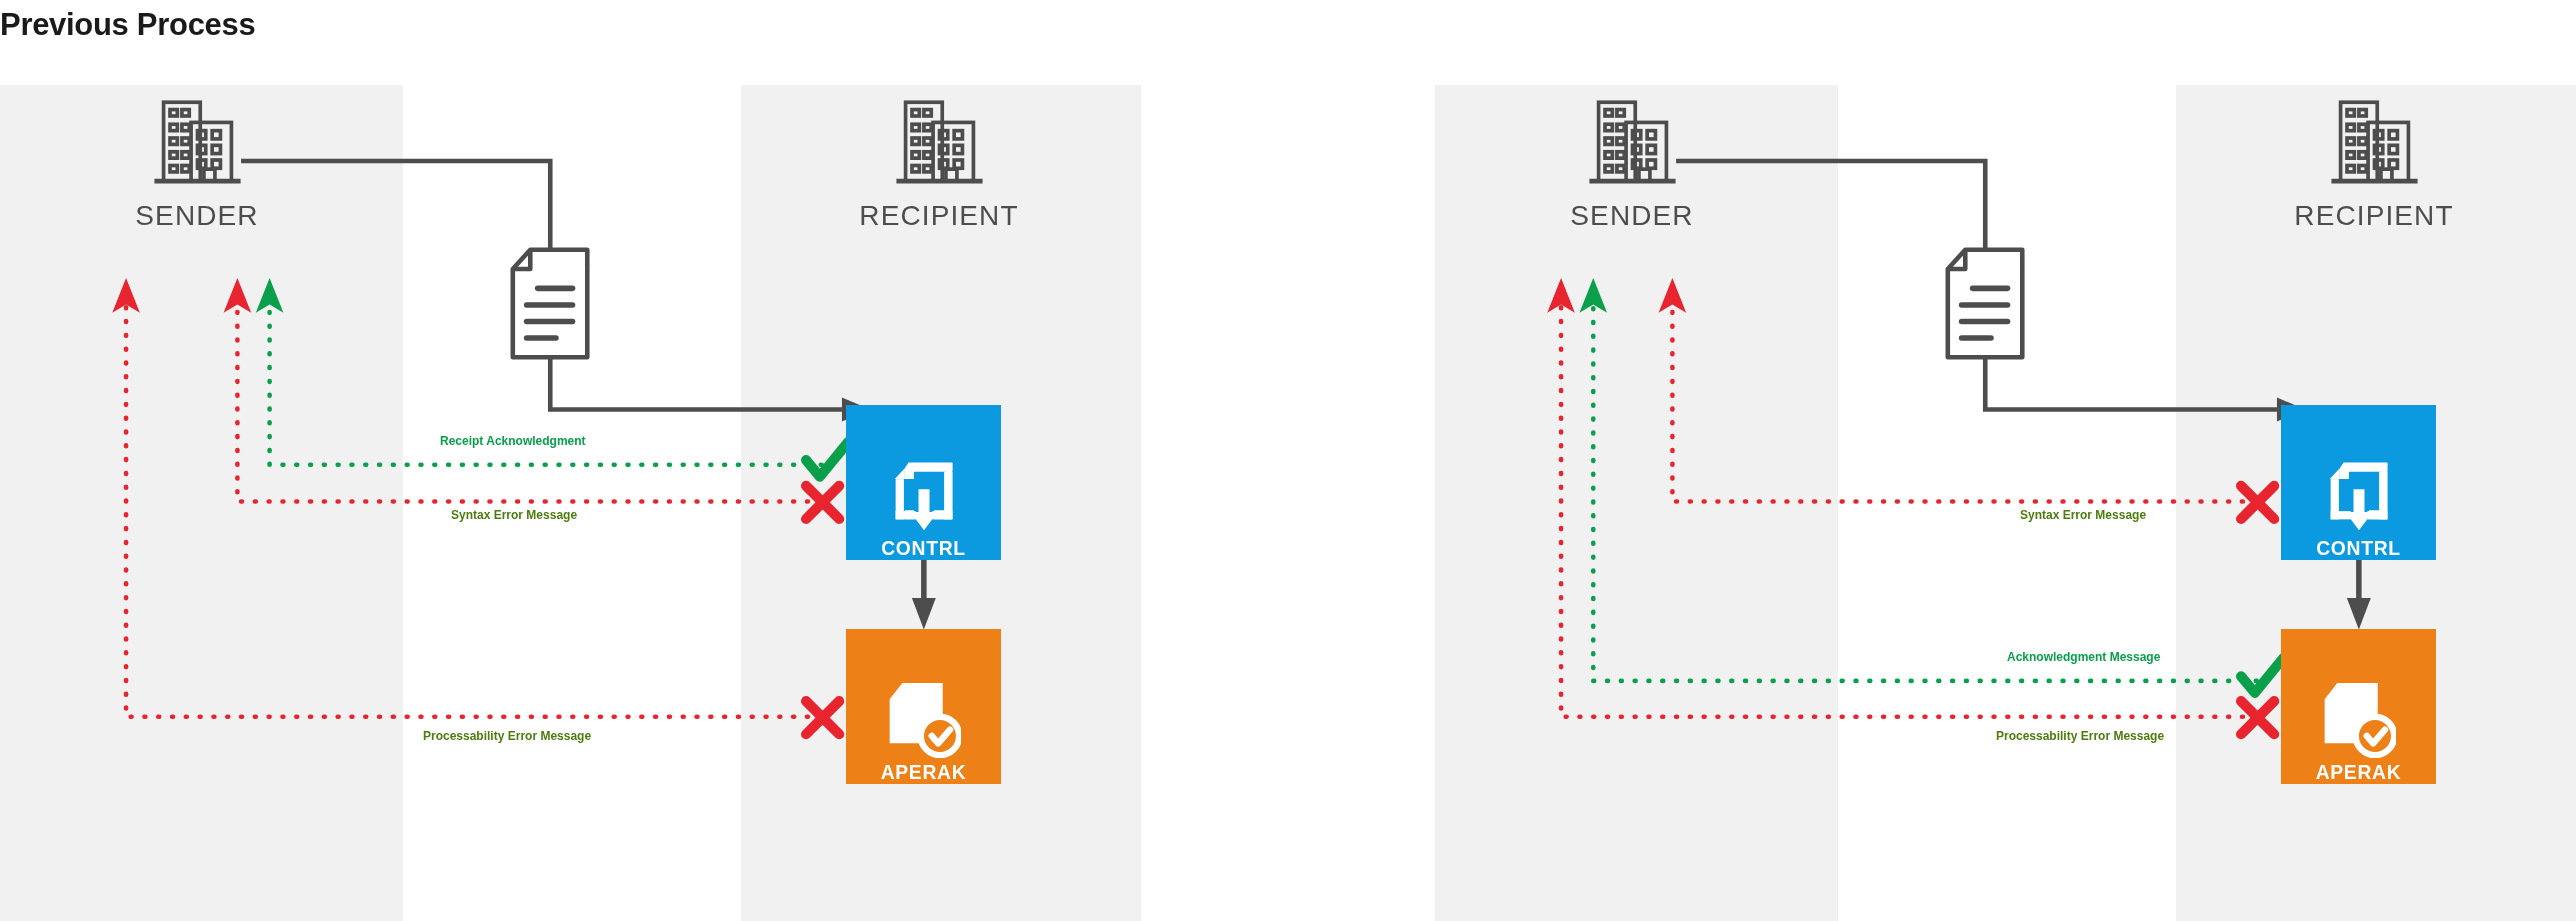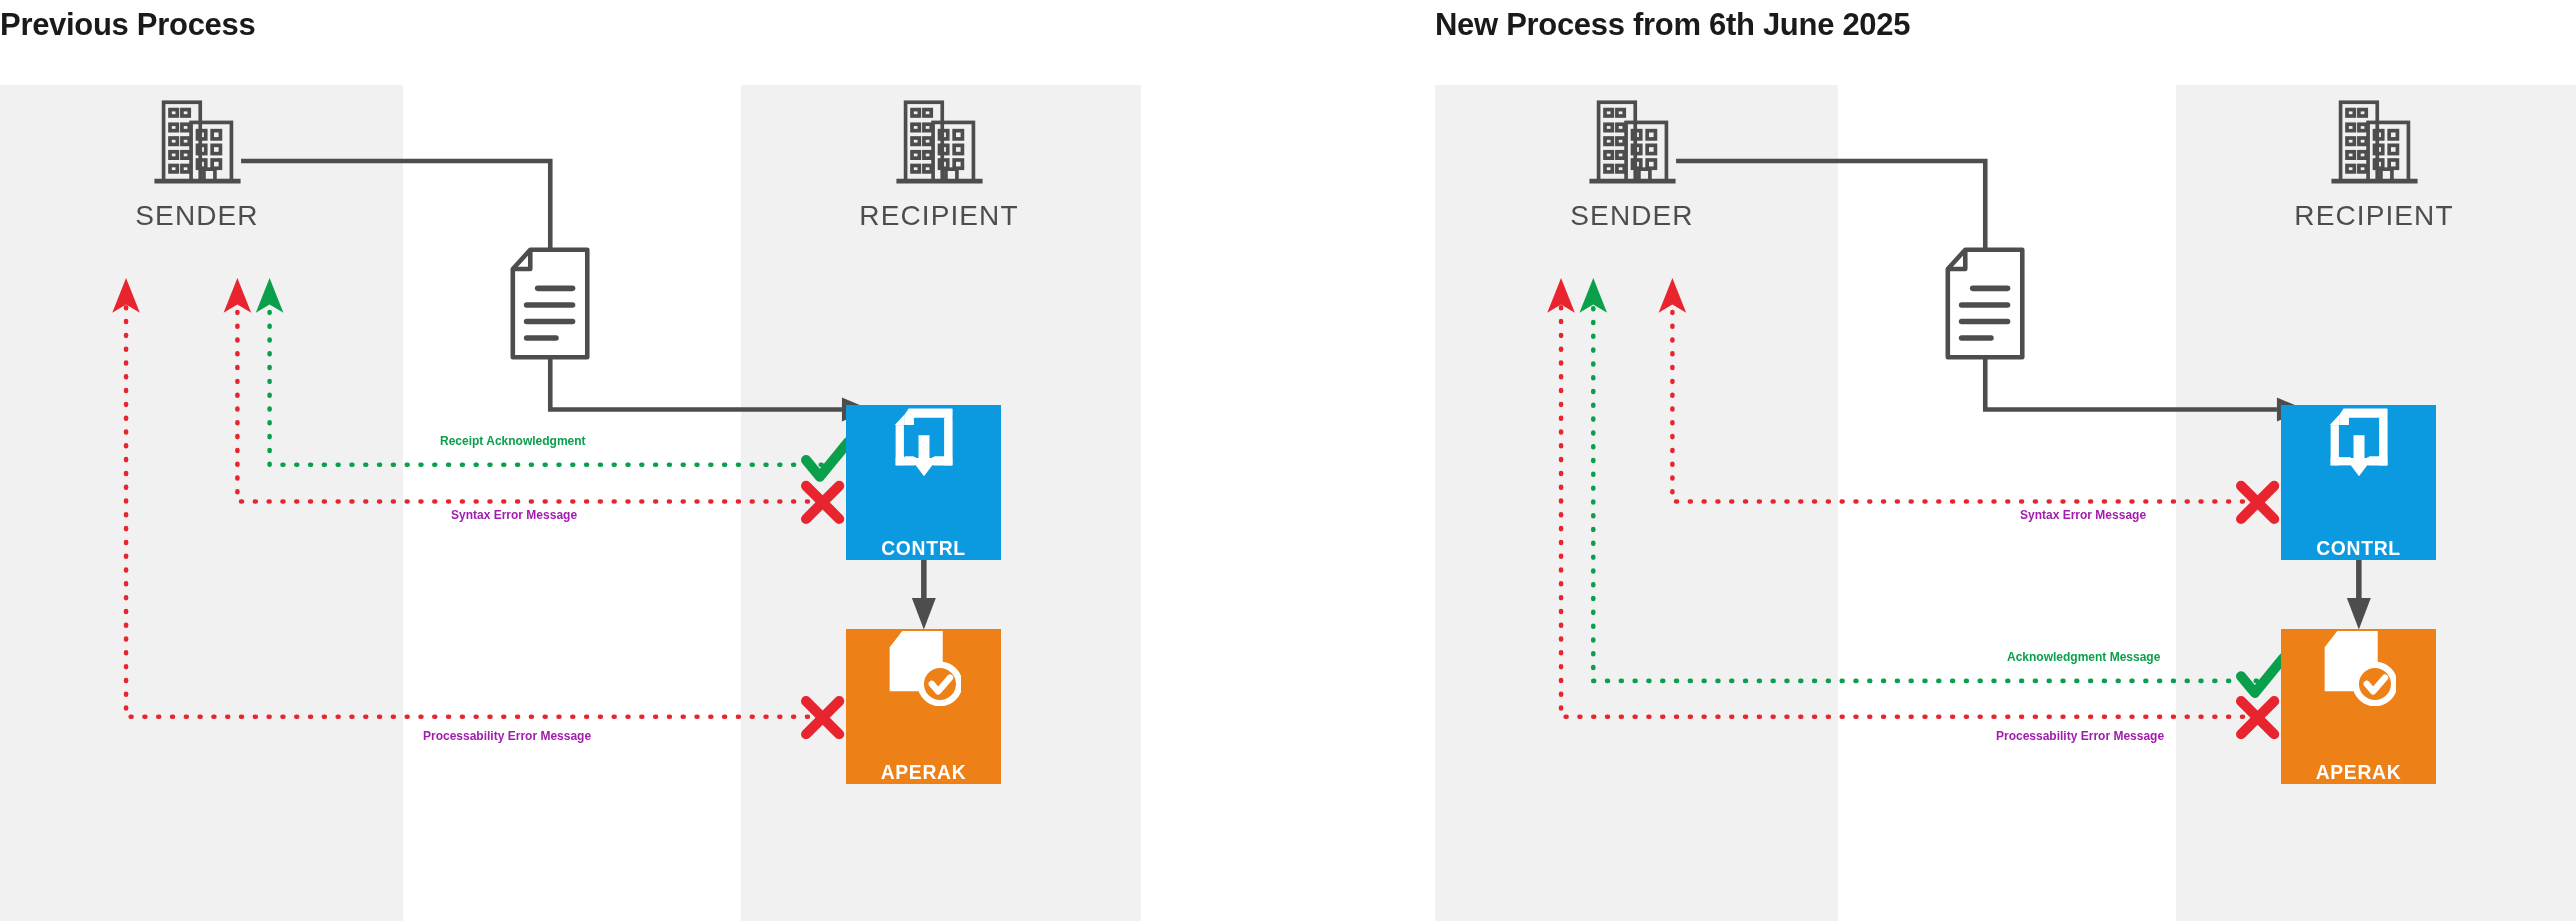--- a/index.html
+++ b/index.html
@@ -47,41 +47,41 @@
   }
   .bld { display: block; margin: 0 auto; }
 
   .doc-icon { position: absolute; }
 
   
   .msgbox {
     position: absolute;
     width: 155px; height: 155px;
     display: flex; flex-direction: column;
-    align-items: center; justify-content: space-between;
+    align-items: center; justify-content: flex-end;
   }
   .msgbox .boxlabel {
     color: #ffffff;
     font-size: 19.3px;
     font-weight: bold;
     letter-spacing: 0.7px;
     margin-top: 3.7px;
   }
 
   
   .wires { position: absolute; top: 0; left: 0; width: 1141px; height: 922px; pointer-events: none; }
 
   .lbl {
     position: absolute;
     font-size: 12px;
     font-weight: bold;
     white-space: nowrap;
   }
   .lbl-green { color: #0aa04b; }
-  .lbl-red   { color: #a21caf; }
+  .lbl-red   { color: #4d7c0f; }
 </style>
 </head>
 <body>
 
 <div class="page">
 
   <div class="panel panel-left">
 
     <div class="panel-title">Previous Process</div>
 
@@ -216,21 +216,20 @@
       <div class="boxlabel">APERAK</div>
     </div>
 
     <div class="lbl lbl-green" style="left:440px; top:434px;">Receipt Acknowledgment</div>
     <div class="lbl lbl-red" style="left:451px; top:508px;">Syntax Error Message</div>
     <div class="lbl lbl-red" style="left:423px; top:729px;">Processability Error Message</div>
   </div>
 
   <div class="panel panel-right">
 
-    <div class="panel-title">New Process from 6th June 2025</div>
 
     <div class="band band-a"></div>
     <div class="band band-b"></div>
 
     <div class="entity" style="left:114px; top:94px; width:166px;">
       <svg class="bld" width="99" height="99" viewBox="0 0 108 108">
         <g fill="none" stroke="#4d4d4d" stroke-width="4">
           <rect x="17" y="9" width="40" height="86"></rect>
           <rect x="47" y="31" width="44" height="64"></rect>
           <line x1="7" y1="95" x2="101" y2="95" stroke-width="5"></line>

